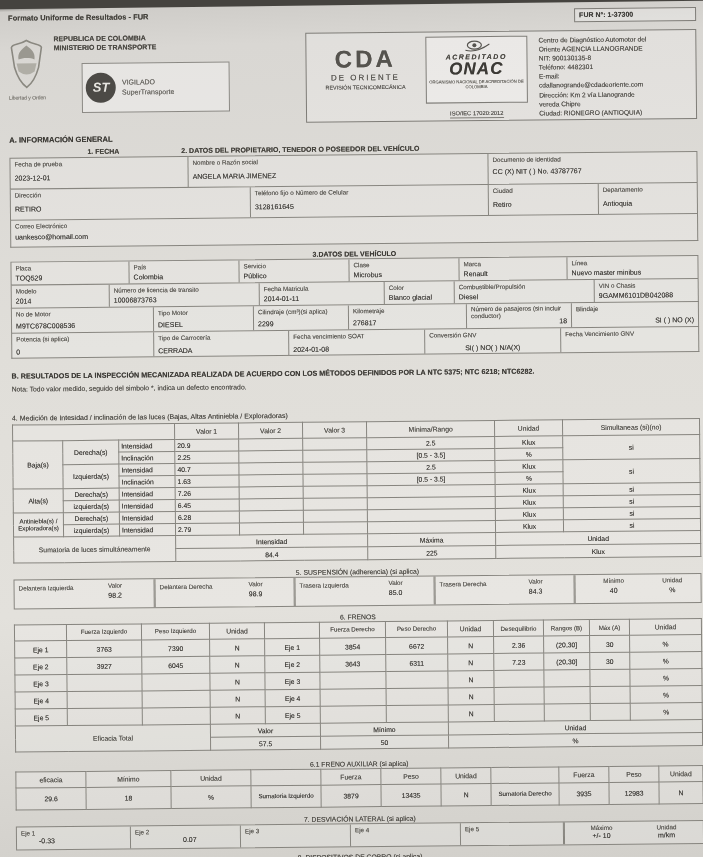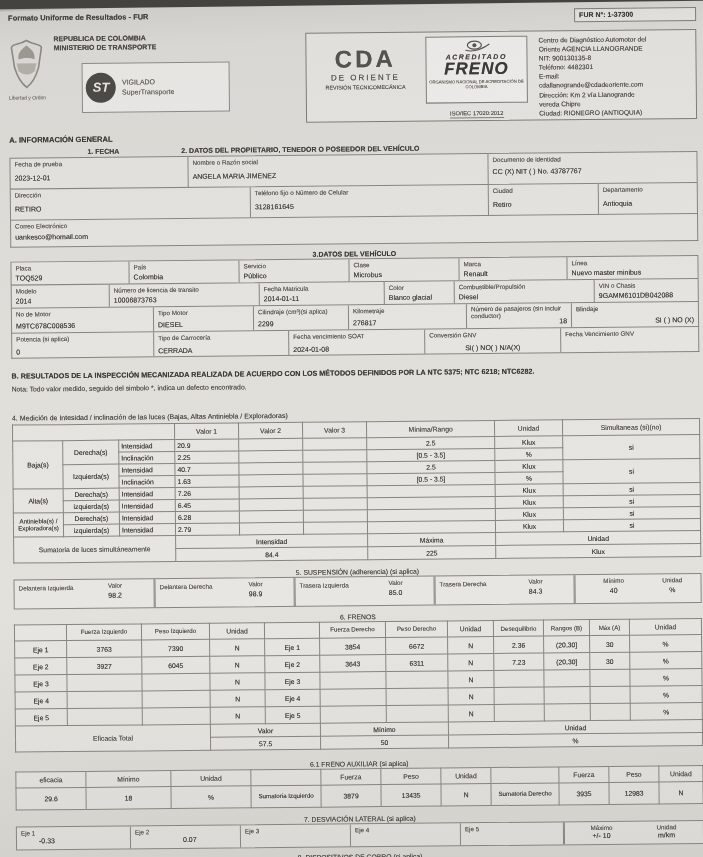--- a/index.html
+++ b/index.html
@@ -95,21 +95,21 @@
         <div class="cda-sub2">REVISIÓN TECNICOMECÁNICA</div>
       </div>
       <div class="onac-wrap">
         <div class="onac-box">
           <svg width="30" height="12" viewBox="0 0 30 12">
             <ellipse cx="13" cy="5" rx="7" ry="4" fill="none" stroke="#55534e" stroke-width="1.2"></ellipse>
             <circle cx="13" cy="5" r="2" fill="#55534e"></circle>
             <path d="M4 10 Q15 13 28 4" fill="none" stroke="#55534e" stroke-width="1"></path>
           </svg>
           <div class="acreditado">ACREDITADO</div>
-          <div class="onac-name">FRENO</div>
+          <div class="onac-name">ONAC</div>
           <div class="onac-sub">ORGANISMO NACIONAL DE ACREDITACIÓN DE COLOMBIA</div>
         </div>
         <div class="iso">ISO/IEC 17020:2012</div>
       </div>
       <div class="cda-info">
         <div>Centro de Diagnóstico Automotor del</div>
         <div>Oriente AGENCIA LLANOGRANDE</div>
         <div>NIT: 900130135-8</div>
         <div>Teléfono: 4482301</div>
         <div>E-mail:</div>

